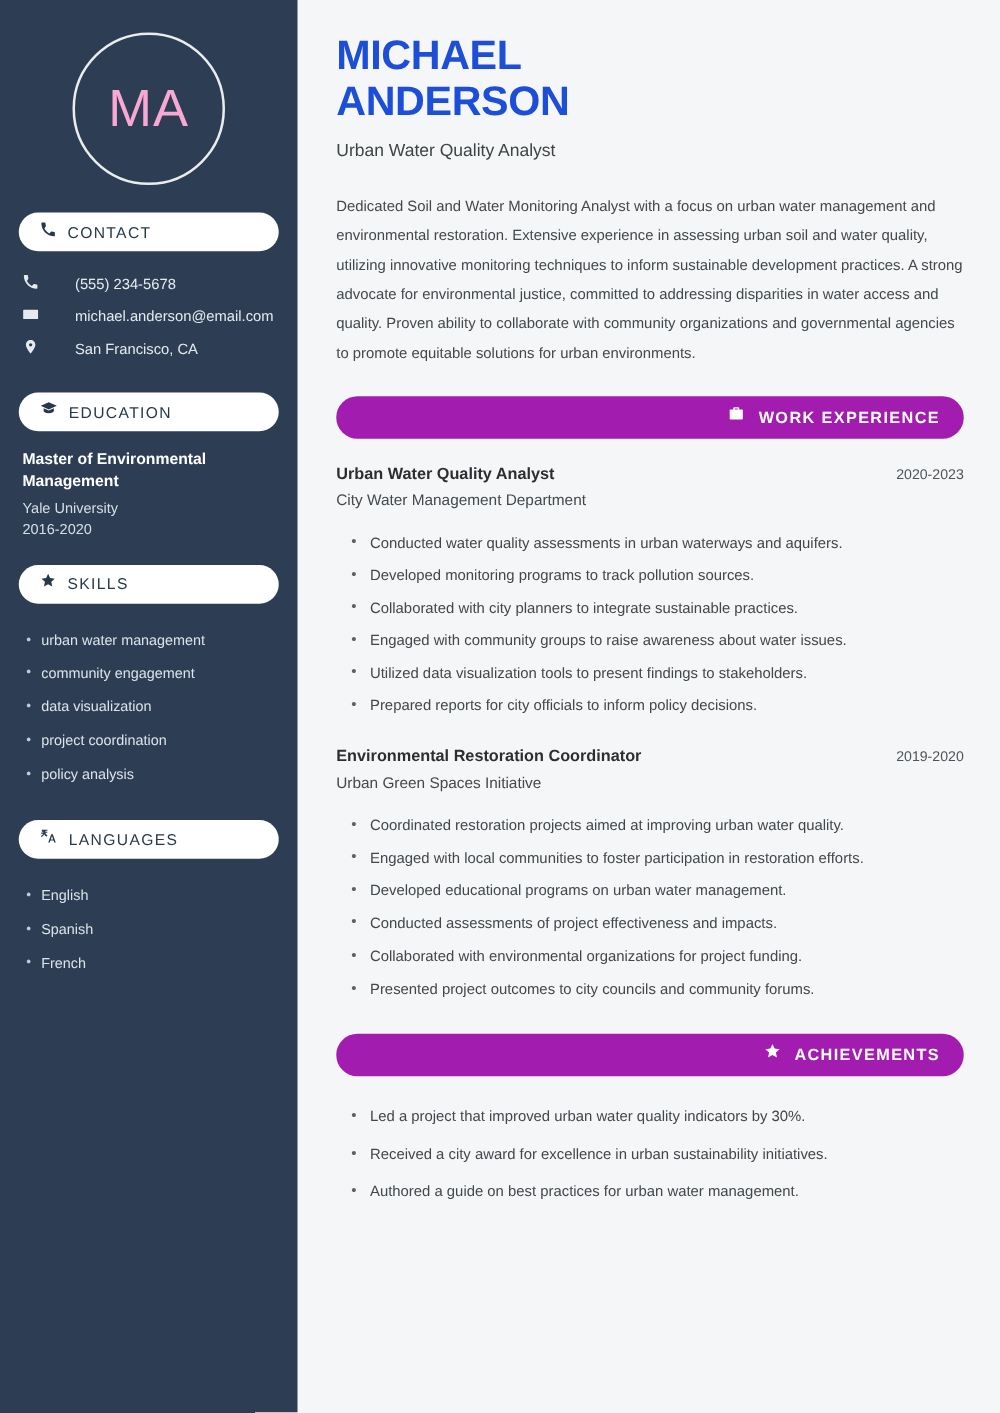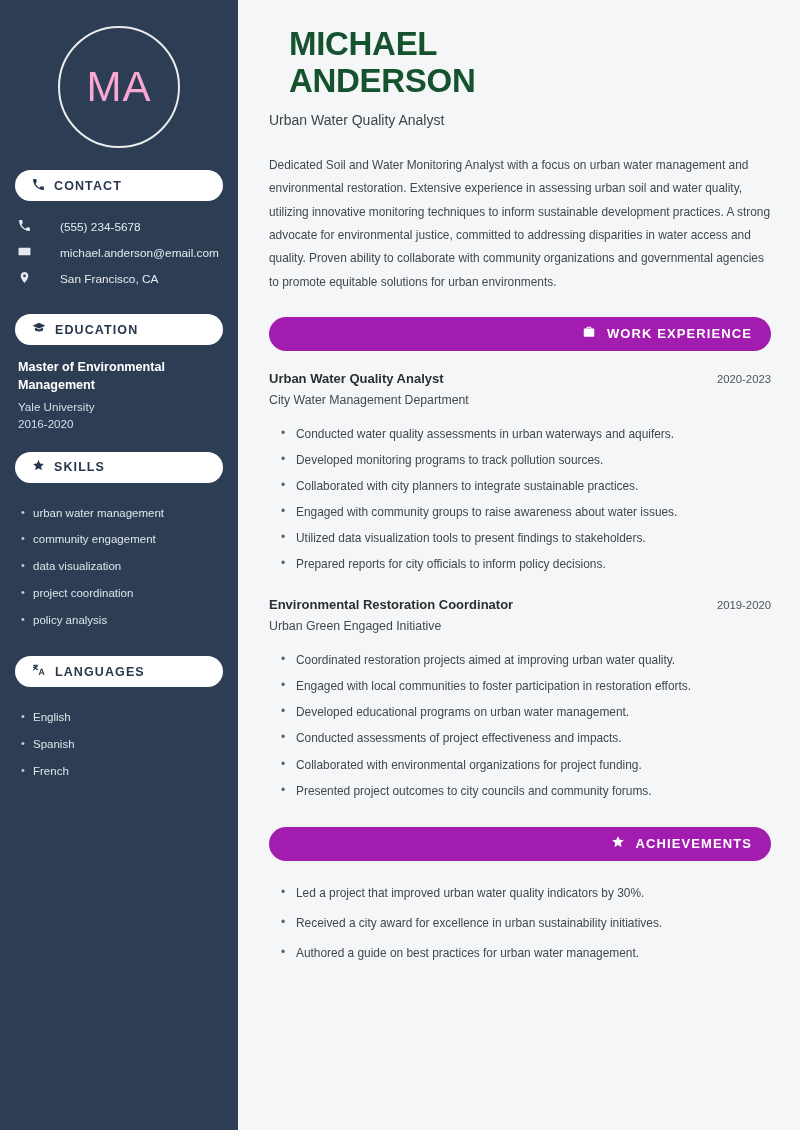--- a/index.html
+++ b/index.html
@@ -23,21 +23,21 @@
     display:flex; align-items:center; justify-content:center;
   }
   .monogram span { font-size:42px; font-weight:400; letter-spacing:1px; color:#f9a8d4; }
 
   .pill {
     background:#ffffff; color:#27374c;
     border-radius:19px; height:31px;
     display:flex; align-items:center; gap:9px;
     padding:0 17px; margin-top:22px;
   }
-  .pill .pill-label { font-size:12.5px; font-weight:bold; letter-spacing:1.1px; }
+  .pill .pill-label { font-size:12.5px; font-weight:normal; letter-spacing:1.1px; }
   .pill svg { flex:0 0 auto; }
 
   .contact-list { margin-top:13px; }
   .contact-row {
     display:flex; align-items:center; gap:29px;
     padding:5px 3px; font-size:11.8px; color:#e6eaef;
   }
   .contact-row svg { flex:0 0 auto; }
 
   .edu-block { margin-top:13px; padding:0 3px; }
@@ -54,22 +54,22 @@
     content:"•"; position:absolute; left:0; top:5px;
     color:#c3ccd7; font-size:11px;
   }
 
   
   .main {
     flex:1; height:1130px; background:#f5f6f7;
     padding:26px 29px 0 31px; overflow:hidden;
   }
   .name {
-    font-size:33px; font-weight:bold; color:#14532d;
-    line-height:1.12; letter-spacing:-0.3px;margin-left:20px;
+    font-size:33px; font-weight:bold; color:#1d4ed8;
+    line-height:1.12; letter-spacing:-0.3px;
   }
   .job-title-head { font-size:14px; color:#3e4346; margin-top:12px; }
 
   .summary {
     font-size:11.9px; color:#43484c; line-height:1.96;
     margin-top:26px;
   }
 
   .sec-pill {
     background:#a21caf; color:#ffffff;
@@ -229,21 +229,21 @@
         <li>Utilized data visualization tools to present findings to stakeholders.</li>
         <li>Prepared reports for city officials to inform policy decisions.</li>
       </ul>
     </div>
 
     <div class="job">
       <div class="job-head">
         <div class="job-role">Environmental Restoration Coordinator</div>
         <div class="job-dates">2019-2020</div>
       </div>
-      <div class="job-org">Urban Green Engaged Initiative</div>
+      <div class="job-org">Urban Green Spaces Initiative</div>
       <ul class="bullets">
         <li>Coordinated restoration projects aimed at improving urban water quality.</li>
         <li>Engaged with local communities to foster participation in restoration efforts.</li>
         <li>Developed educational programs on urban water management.</li>
         <li>Conducted assessments of project effectiveness and impacts.</li>
         <li>Collaborated with environmental organizations for project funding.</li>
         <li>Presented project outcomes to city councils and community forums.</li>
       </ul>
     </div>
 

